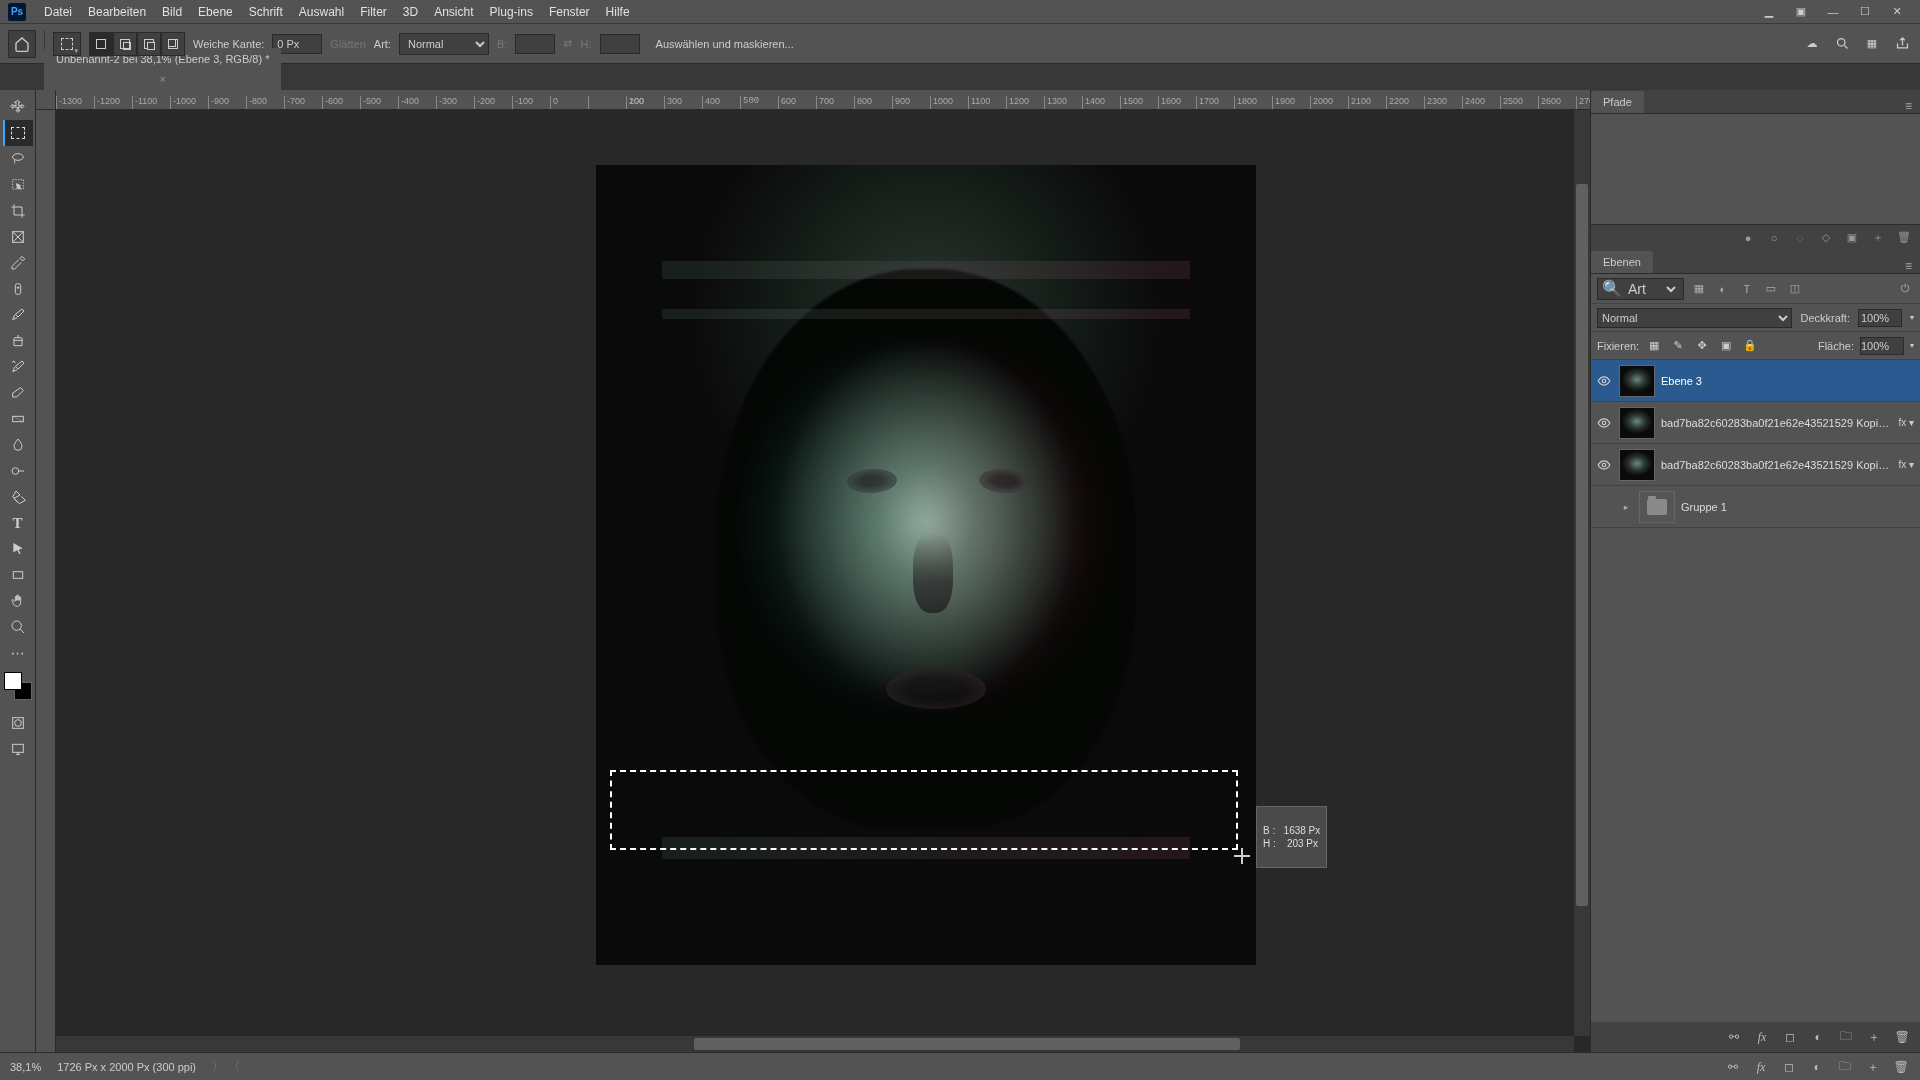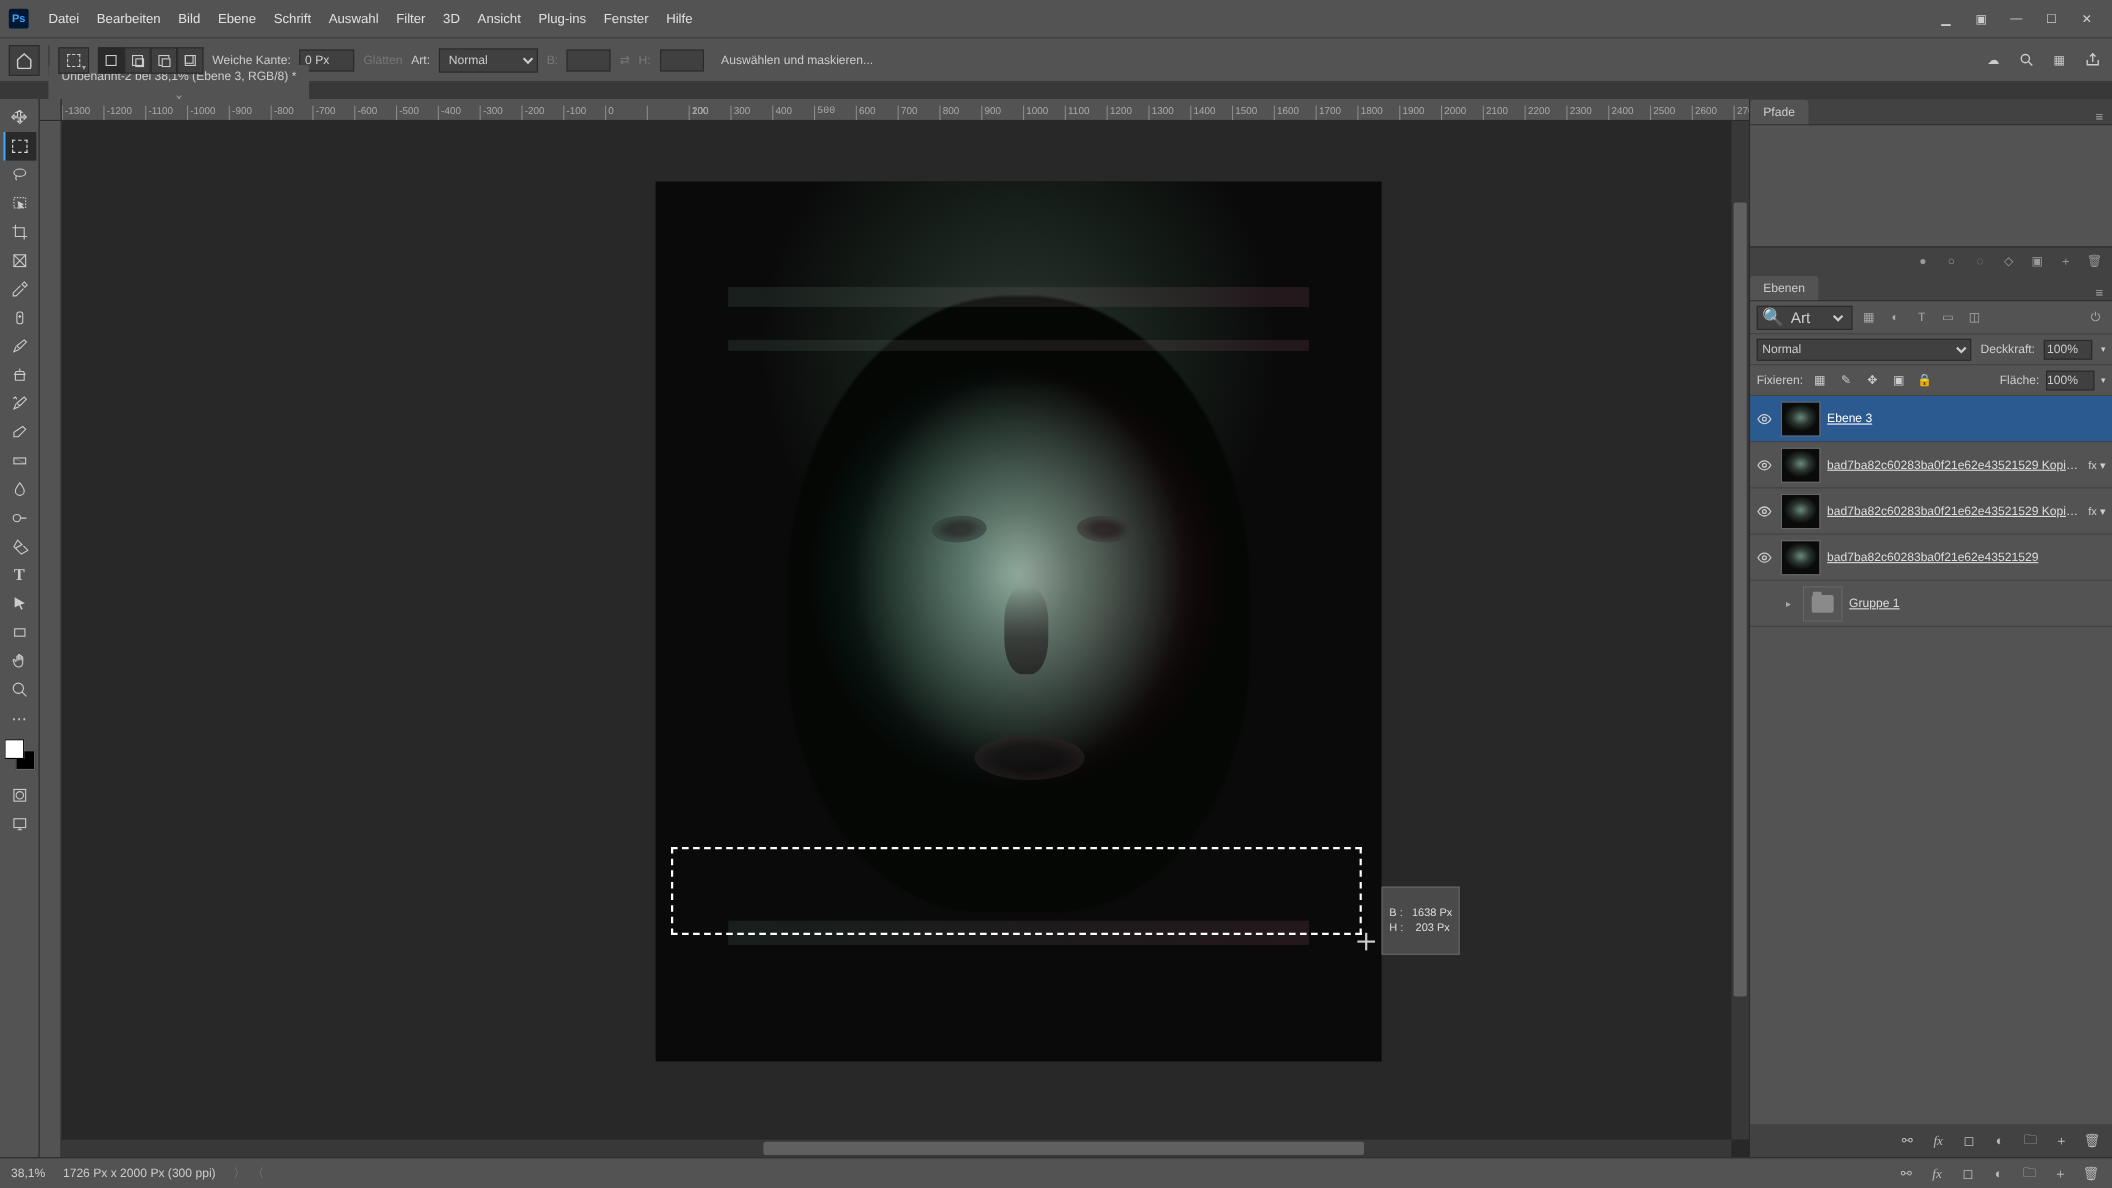--- a/index.html
+++ b/index.html
@@ -1,19 +1,19 @@
 <!DOCTYPE html>
 <html><head>
 <meta charset="utf-8">
 <style>
 * { margin: 0; padding: 0; box-sizing: border-box; font-family: 'Segoe UI', Tahoma, sans-serif; user-select: none; }
 body { background: #535353; color: #ccc; width: 1920px; height: 1080px; overflow: hidden; position: relative; }
 
 
-.menubar { height: 35px; background: #535353; display: flex; align-items: center; padding: 0 8px; font-size: 12px; border-bottom: 1px solid #383838; }
+.menubar { height: 24px; background: #535353; display: flex; align-items: center; padding: 0 8px; font-size: 12px; border-bottom: 1px solid #383838; }
 .menubar .logo { width: 18px; height: 18px; background: #001833; border-radius: 2px; margin-right: 10px; display:flex; align-items:center; justify-content:center; color:#3ea8ff; font-size:10px; font-weight:bold; }
 .menubar .menu-item { padding: 0 8px; cursor: default; color: #e0e0e0; }
 .menubar .window-controls { margin-left: auto; display: flex; gap: 2px; }
 .menubar .win-btn { width: 30px; height: 20px; display:flex; align-items:center; justify-content:center; color:#ccc; font-size:11px; }
 
 
 .optionsbar { height: 40px; background: #535353; display:flex; align-items:center; padding: 0 8px; font-size: 11px; border-bottom: 1px solid #2a2a2a; gap: 8px; }
 .optionsbar .home-btn { width:28px; height:28px; background:#404040; border:1px solid #2a2a2a; display:flex; align-items:center; justify-content:center; }
 .optionsbar .tool-preset { width:28px; height:24px; border:1px solid #2a2a2a; background:#404040; display:flex; align-items:center; justify-content:center; position:relative; }
 .optionsbar .tool-preset::after { content:'▾'; position:absolute; right:2px; bottom:0; font-size:7px; color:#aaa; }
@@ -97,21 +97,21 @@
 .ebenen-lock-row { height:28px; display:flex; align-items:center; padding:0 6px; gap:6px; font-size:11px; border-bottom:1px solid #424242; }
 .ebenen-lock-row .ic { width:18px; height:18px; display:flex; align-items:center; justify-content:center; color:#ccc; }
 
 .layers-list { flex:1; overflow:auto; }
 .layer-row { height:42px; display:flex; align-items:center; padding:0 4px; gap:6px; border-bottom:1px solid #424242; font-size:11px; color:#ddd; }
 .layer-row.selected { background:#2a5a8f; color:#fff; }
 .layer-row .vis { width:18px; height:18px; display:flex; align-items:center; justify-content:center; }
 .layer-row .vis svg { width:14px; height:14px; }
 .layer-row .thumb { width:36px; height:32px; background:#111; border:1px solid #666; display:flex; align-items:center; justify-content:center; overflow:hidden; }
 .layer-row .thumb-face { width:100%; height:100%; background: radial-gradient(ellipse 60% 55% at 50% 45%, #6a8a7a 0%, #2a3530 40%, #0a0a0a 75%); }
-.layer-row .name { flex:1; white-space:nowrap; overflow:hidden; text-overflow:ellipsis;text-decoration:underline; }
+.layer-row .name { flex:1; white-space:nowrap; overflow:hidden; text-overflow:ellipsis; }
 .layer-row .fx { font-size:10px; color:#ccc; padding:0 2px; }
 .layer-row .chev { width:14px; color:#aaa; font-size:9px; text-align:center; }
 .layer-row.group .thumb { background:#555; }
 .layer-row.group .folder-ic { width:20px; height:16px; background:#8a8a8a; border-radius:2px; position:relative; }
 .layer-row.group .folder-ic::before { content:''; position:absolute; top:-3px; left:1px; width:8px; height:3px; background:#8a8a8a; border-radius:1px 1px 0 0; }
 
 .ebenen-footer { height:30px; background:#424242; display:flex; align-items:center; justify-content:flex-end; gap:12px; padding:0 10px; }
 .ebenen-footer .ic { width:16px; height:16px; color:#bbb; display:flex; align-items:center; justify-content:center; font-size:12px; }
 
 
@@ -502,32 +502,20 @@
                 <path d="M2 12s4-7 10-7 10 7 10 7-4 7-10 7-10-7-10-7z"></path>
                 <circle cx="12" cy="12" r="3"></circle>
               </svg>
             </div>
             <div class="thumb">
               <div class="thumb-face"></div>
             </div>
             <div class="name">bad7ba82c60283ba0f21e62e43521529 Kopie 3</div>
             <div class="fx">fx ▾</div>
           </div>
-          <div class="layer-row">
-            <div class="vis">
-              <svg viewBox="0 0 24 24" fill="none" stroke="#ccc" stroke-width="2">
-                <path d="M2 12s4-7 10-7 10 7 10 7-4 7-10 7-10-7-10-7z"></path>
-                <circle cx="12" cy="12" r="3"></circle>
-              </svg>
-            </div>
-            <div class="thumb">
-              <div class="thumb-face"></div>
-            </div>
-            <div class="name">bad7ba82c60283ba0f21e62e43521529</div>
-          </div>
           <div class="layer-row group">
             <div class="vis"></div>
             <div class="chev">▸</div>
             <div class="thumb">
               <div class="folder-ic"></div>
             </div>
             <div class="name">Gruppe 1</div>
           </div>
         </div>
 

